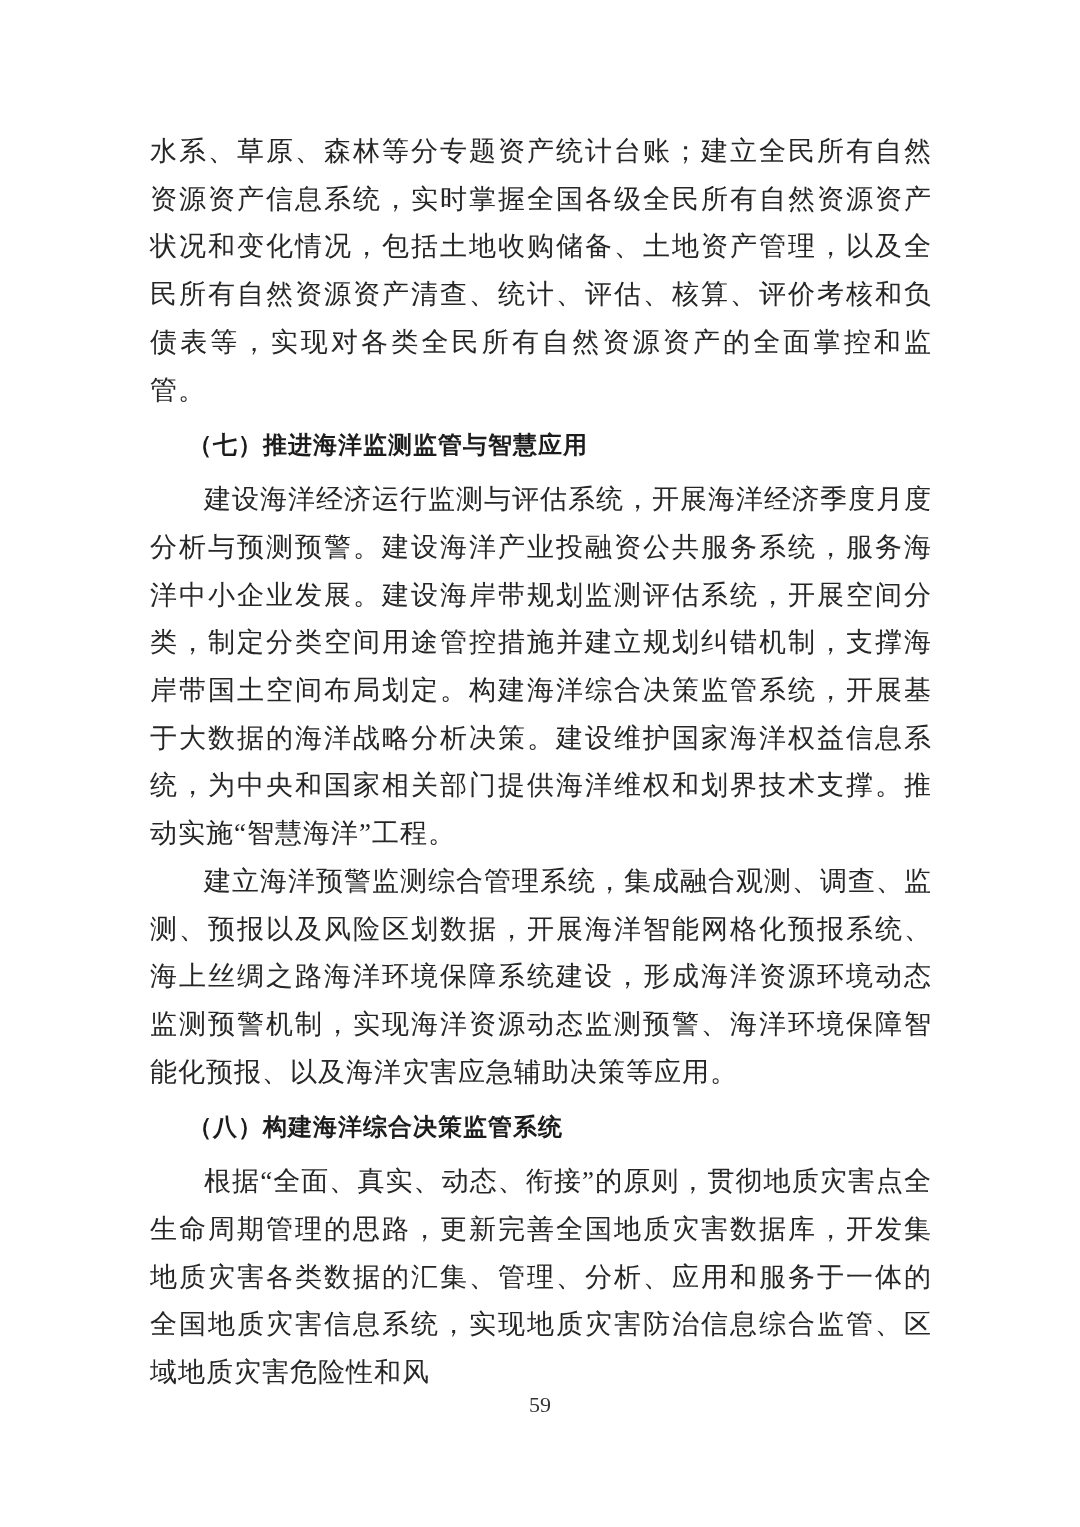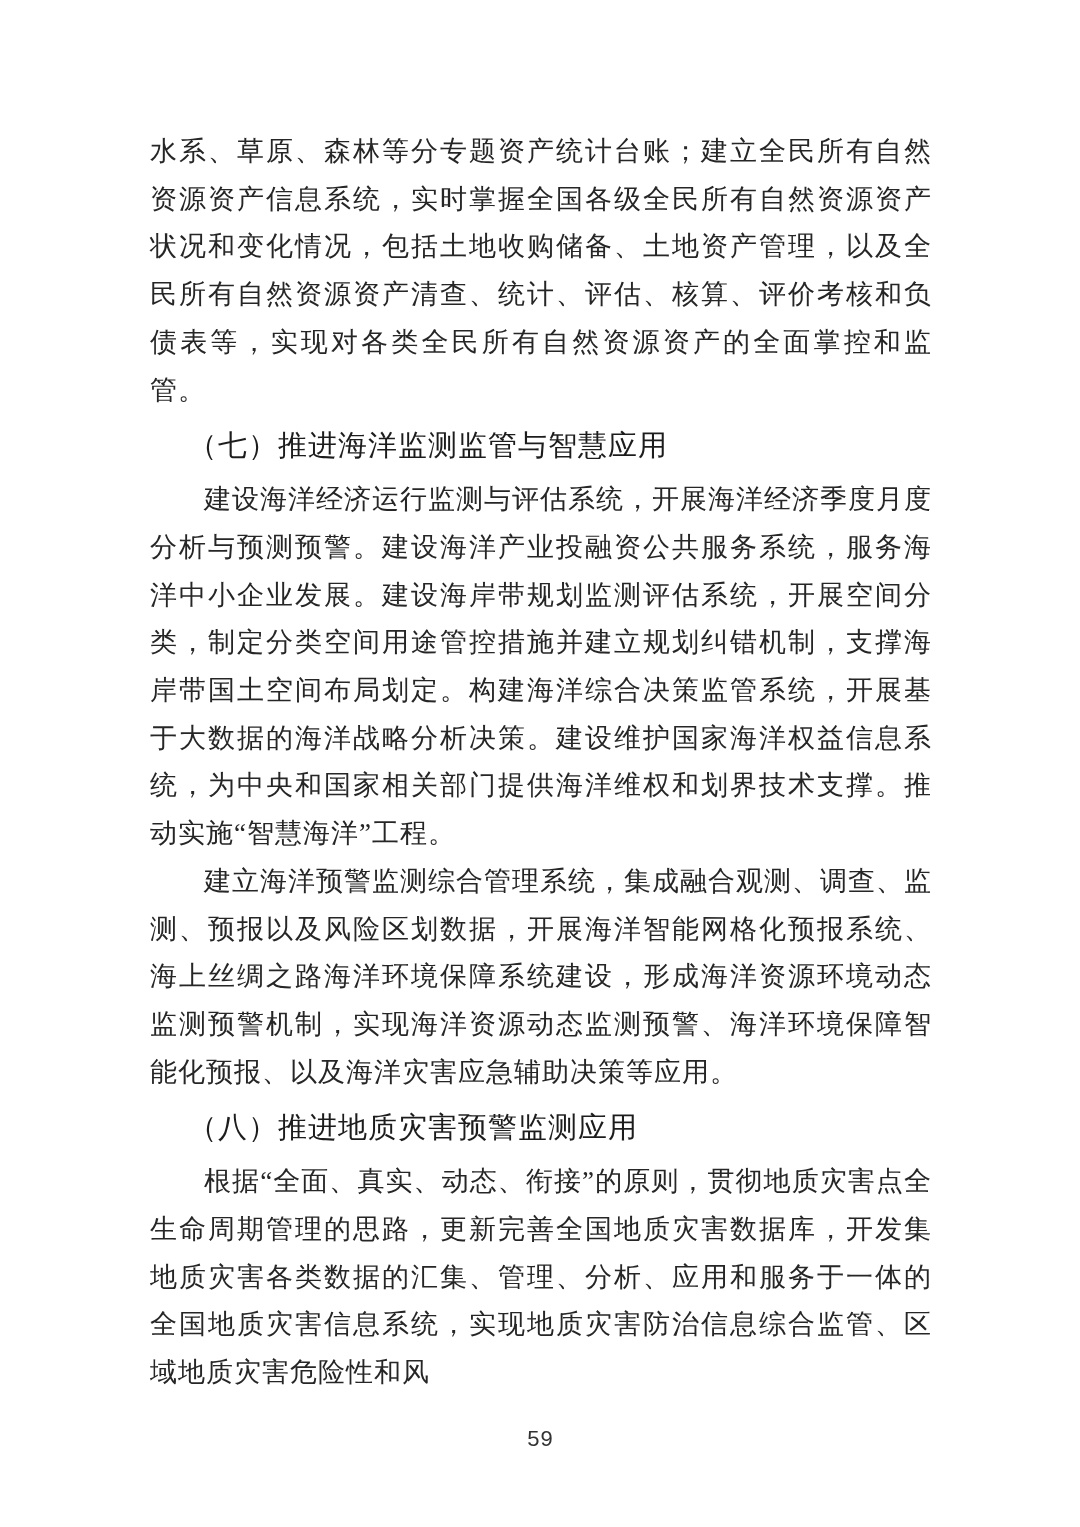--- a/index.html
+++ b/index.html
@@ -33,43 +33,43 @@
     text-indent: 2em;
     letter-spacing: 1px;
   }
   .body-para.no-indent {
     text-indent: 0;
   }
   .section-heading {
     margin: 7px 0 7px 0;
     padding-left: 38px;
     font-family: "Liberation Sans", "DejaVu Sans", sans-serif;
-    font-size: 29px;
-    font-weight: normal;
+    font-size: 24px;
+    font-weight: bold;
     line-height: 48px;
     color: #1c1c1c;
     letter-spacing: 1px;
   }
   .page-number {
     position: absolute;
-    top: 1428px;
+    top: 1392px;
     left: 0;
     width: 100%;
     text-align: center;
-    font-family: Liberation Mono, monospace;
+    font-family: Liberation Serif, serif;
     font-size: 22px;
     color: #333333;
   }
 </style>
 </head>
 <body>
 
 <div class="page">
   <div class="content">
     <p class="body-para no-indent">水系、草原、森林等分专题资产统计台账；建立全民所有自然资源资产信息系统，实时掌握全国各级全民所有自然资源资产状况和变化情况，包括土地收购储备、土地资产管理，以及全民所有自然资源资产清查、统计、评估、核算、评价考核和负债表等，实现对各类全民所有自然资源资产的全面掌控和监管。</p>
     <h2 class="section-heading">（七）推进海洋监测监管与智慧应用</h2>
     <p class="body-para">建设海洋经济运行监测与评估系统，开展海洋经济季度月度分析与预测预警。建设海洋产业投融资公共服务系统，服务海洋中小企业发展。建设海岸带规划监测评估系统，开展空间分类，制定分类空间用途管控措施并建立规划纠错机制，支撑海岸带国土空间布局划定。构建海洋综合决策监管系统，开展基于大数据的海洋战略分析决策。建设维护国家海洋权益信息系统，为中央和国家相关部门提供海洋维权和划界技术支撑。推动实施“智慧海洋”工程。</p>
     <p class="body-para">建立海洋预警监测综合管理系统，集成融合观测、调查、监测、预报以及风险区划数据，开展海洋智能网格化预报系统、海上丝绸之路海洋环境保障系统建设，形成海洋资源环境动态监测预警机制，实现海洋资源动态监测预警、海洋环境保障智能化预报、以及海洋灾害应急辅助决策等应用。</p>
-    <h2 class="section-heading">（八）推进地质灾害预警监测应用</h2>
+    <h2 class="section-heading">（八）构建海洋综合决策监管系统</h2>
     <p class="body-para">根据“全面、真实、动态、衔接”的原则，贯彻地质灾害点全生命周期管理的思路，更新完善全国地质灾害数据库，开发集地质灾害各类数据的汇集、管理、分析、应用和服务于一体的全国地质灾害信息系统，实现地质灾害防治信息综合监管、区域地质灾害危险性和风</p>
   </div>
   <div class="page-number">59</div>
 </div>
 
 </body></html>

